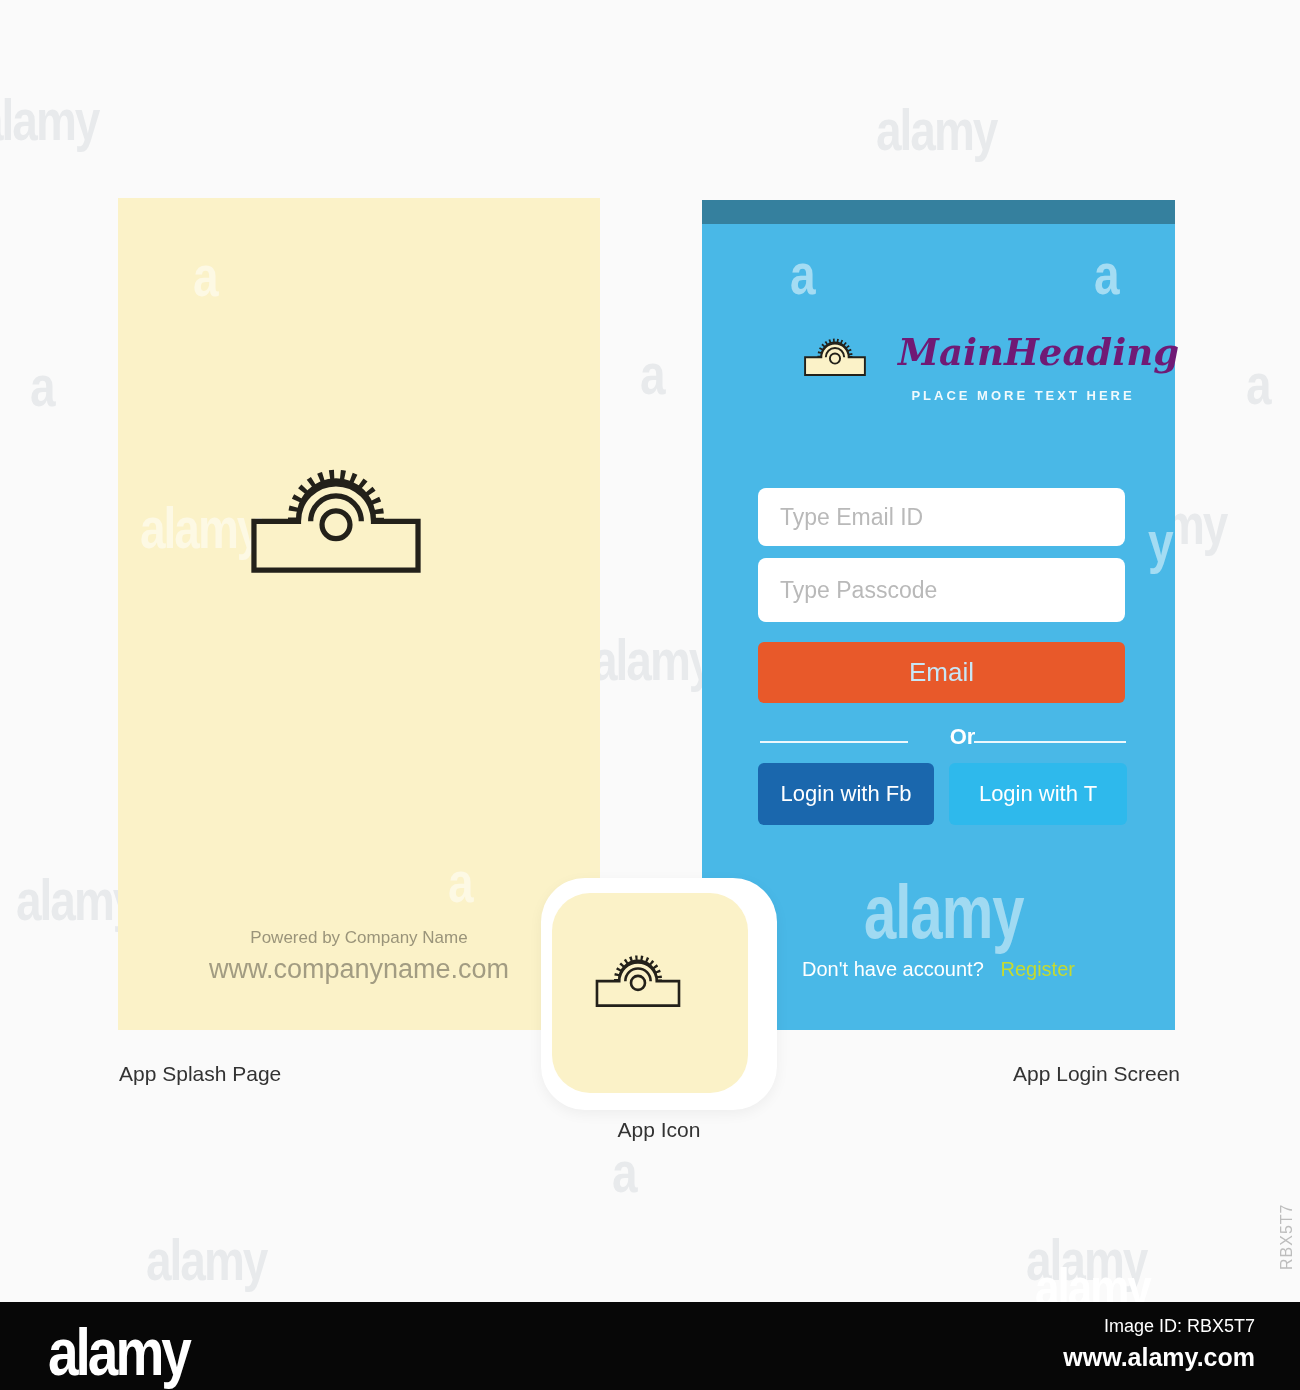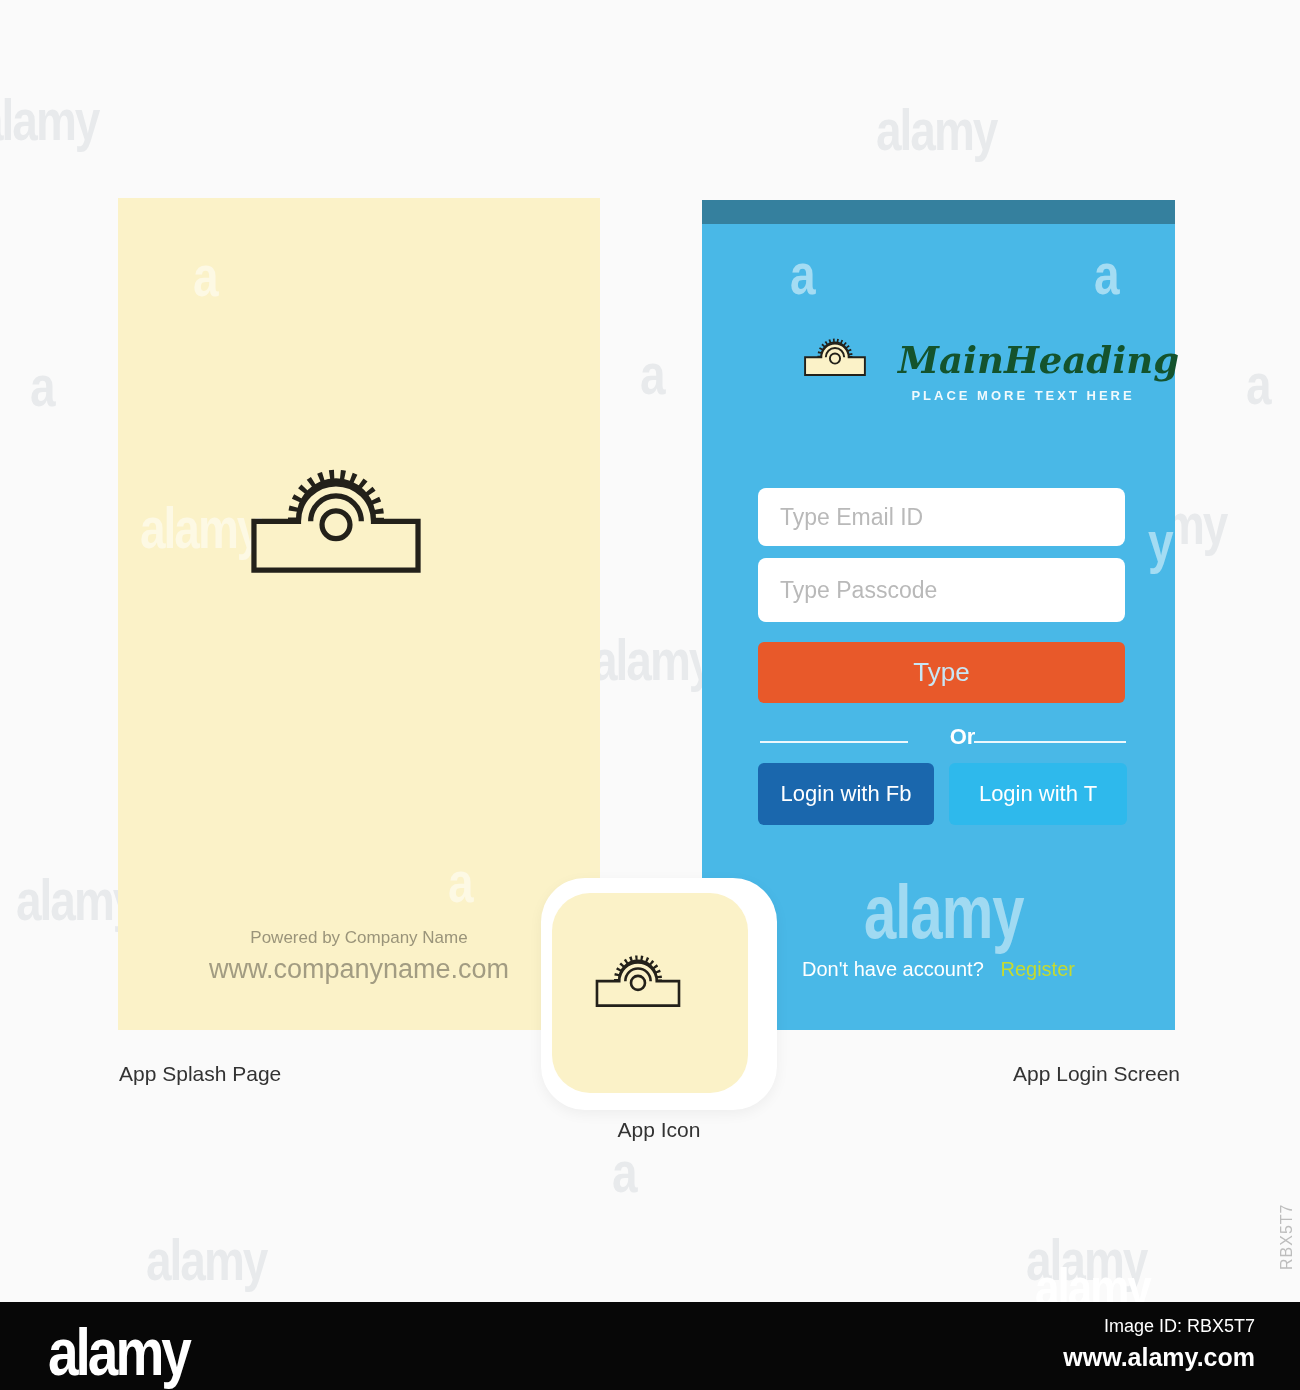--- a/index.html
+++ b/index.html
@@ -20,22 +20,22 @@
   .splash-icon{position:absolute;left:122px;top:243px;width:192px;}
   .powered{position:absolute;left:0;top:730px;width:100%;text-align:center;
       font-size:17px;color:#9a947a;}
   .website{position:absolute;left:0;top:756px;width:100%;text-align:center;
       font-size:27px;color:#a29c82;}
 
   
   .login{position:absolute;left:702px;top:200px;width:473px;height:830px;background:#49b8e7;}
   .login-topbar{position:absolute;left:0;top:0;width:100%;height:24px;background:#35809e;}
   .login-icon{position:absolute;left:98px;top:128px;width:70px;}
-  .main-heading{position:absolute;left:196px;top:138px;width:250px;text-align:center;
-      color:#14532d;font-family:"DejaVu Serif",serif;font-style:italic;font-weight:bold;
+  .main-heading{position:absolute;left:196px;top:130px;width:250px;text-align:center;
+      color:#701a75;font-family:"DejaVu Serif",serif;font-style:italic;font-weight:bold;
       font-size:37px;white-space:nowrap;}
   .sub-heading{position:absolute;left:196px;top:188px;width:250px;text-align:center;
       color:rgba(255,255,255,0.92);font-size:13px;font-weight:bold;letter-spacing:3px;
       white-space:nowrap;}
   .field{position:absolute;left:56px;width:367px;background:#ffffff;border:none;outline:none;
       border-radius:8px;font-size:23px;color:#444;padding:0 22px;box-sizing:border-box;
       font-family:"Liberation Sans",sans-serif;}
   .field::placeholder{color:#b9b9b9;opacity:1;}
   .field-email{top:288px;height:58px;}
   .field-pass{top:358px;height:64px;}
@@ -142,21 +142,21 @@
       <circle cx="55" cy="48" r="8" fill="#fbf2c8" stroke-width="3"></circle>
     </g>
   </svg>
 </div>
     <div class="main-heading">MainHeading</div>
     <div class="sub-heading">PLACE MORE TEXT HERE</div>
 
     <input class="field field-email" type="text" placeholder="Type Email ID" style="">
     <input class="field field-pass" type="text" placeholder="Type Passcode" style="">
 
-    <button class="btn-login">Type</button>
+    <button class="btn-login">Email</button>
 
     <div class="or-row">
       <div class="or-line or-line-left"></div>
       <div class="or-text">Or</div>
       <div class="or-line or-line-right"></div>
     </div>
 
     <button class="btn-social btn-fb">Login with Fb</button>
     <button class="btn-social btn-t">Login with T</button>
 

